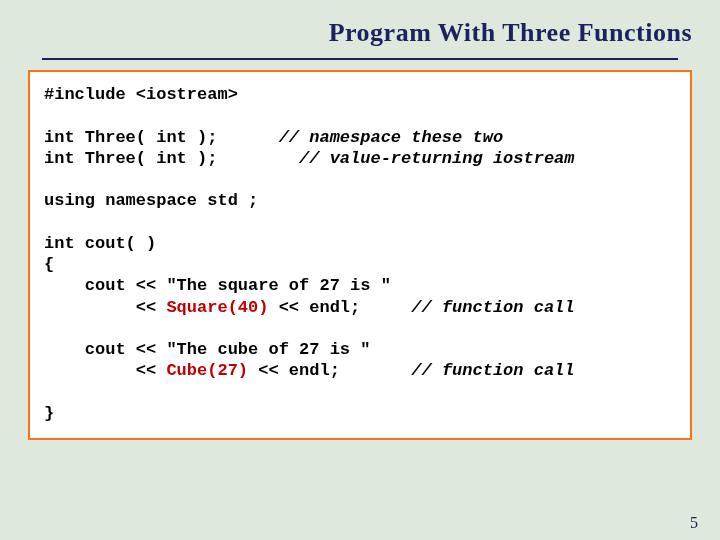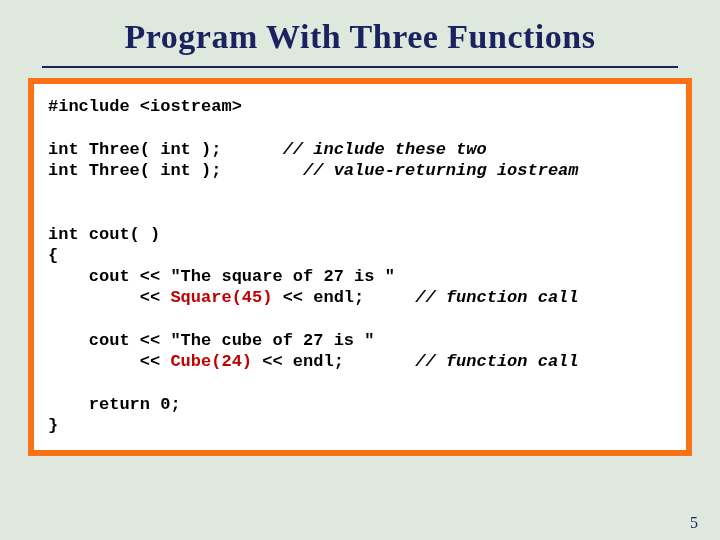--- a/index.html
+++ b/index.html
@@ -13,33 +13,33 @@
     overflow: hidden;
   }
   .slide {
     width: 720px;
     height: 540px;
     box-sizing: border-box;
     padding: 18px 28px 20px 28px;
     position: relative;
   }
   .title {
-    font-size: 34px;
+    font-size: 26px;
     font-weight: bold;
     color: #1a2360;
-    text-align: center;
+    text-align: right;
     margin: 0 0 10px 0;
     letter-spacing: 0.5px;
   }
   .title-underline {
     border-bottom: 2px solid #1a2360;
     margin: 0 14px 10px 14px;
   }
   .codebox {
-    border: 6px solid #f97316;
+    border: 2px solid #f97316;
     background: #fff;
     padding: 12px 14px 14px 14px;
     font-family: 'Courier New', monospace;
     font-size: 17px;
     line-height: 1.25;
     color: #000;
     font-weight: bold;
   }
   .codebox .row {
     white-space: pre;
@@ -62,30 +62,30 @@
 </head>
 <body>
 
 <div class="slide">
   <h1 class="title">Program With Three Functions</h1>
   <div class="title-underline"></div>
 
   <div class="codebox">
     <div class="row">#include &lt;iostream&gt;</div>
     <div class="row"> </div>
-    <div class="row"><span>int Three( int );      </span><span class="italic">// include these two</span></div>
+    <div class="row"><span>int Three( int );      </span><span class="italic">// namespace these two</span></div>
     <div class="row"><span>int Three( int );        </span><span class="italic">// value-returning iostream</span></div>
     <div class="row"> </div>
+    <div class="row">using namespace std ;</div>
     <div class="row"> </div>
     <div class="row">int cout( )</div>
     <div class="row">{</div>
     <div class="row">    cout &lt;&lt; "The square of 27 is "</div>
-    <div class="row"><span>         &lt;&lt; </span><span class="red">Square(45)</span><span> &lt;&lt; endl;     </span><span class="italic">// function call</span></div>
+    <div class="row"><span>         &lt;&lt; </span><span class="red">Square(40)</span><span> &lt;&lt; endl;     </span><span class="italic">// function call</span></div>
     <div class="row"> </div>
     <div class="row">    cout &lt;&lt; "The cube of 27 is "</div>
-    <div class="row"><span>         &lt;&lt; </span><span class="red">Cube(24)</span><span> &lt;&lt; endl;       </span><span class="italic">// function call</span></div>
+    <div class="row"><span>         &lt;&lt; </span><span class="red">Cube(27)</span><span> &lt;&lt; endl;       </span><span class="italic">// function call</span></div>
     <div class="row"> </div>
-    <div class="row">    return 0;</div>
     <div class="row">}</div>
   </div>
 
   <div class="pagenum">5</div>
 </div>
 
 </body></html>

